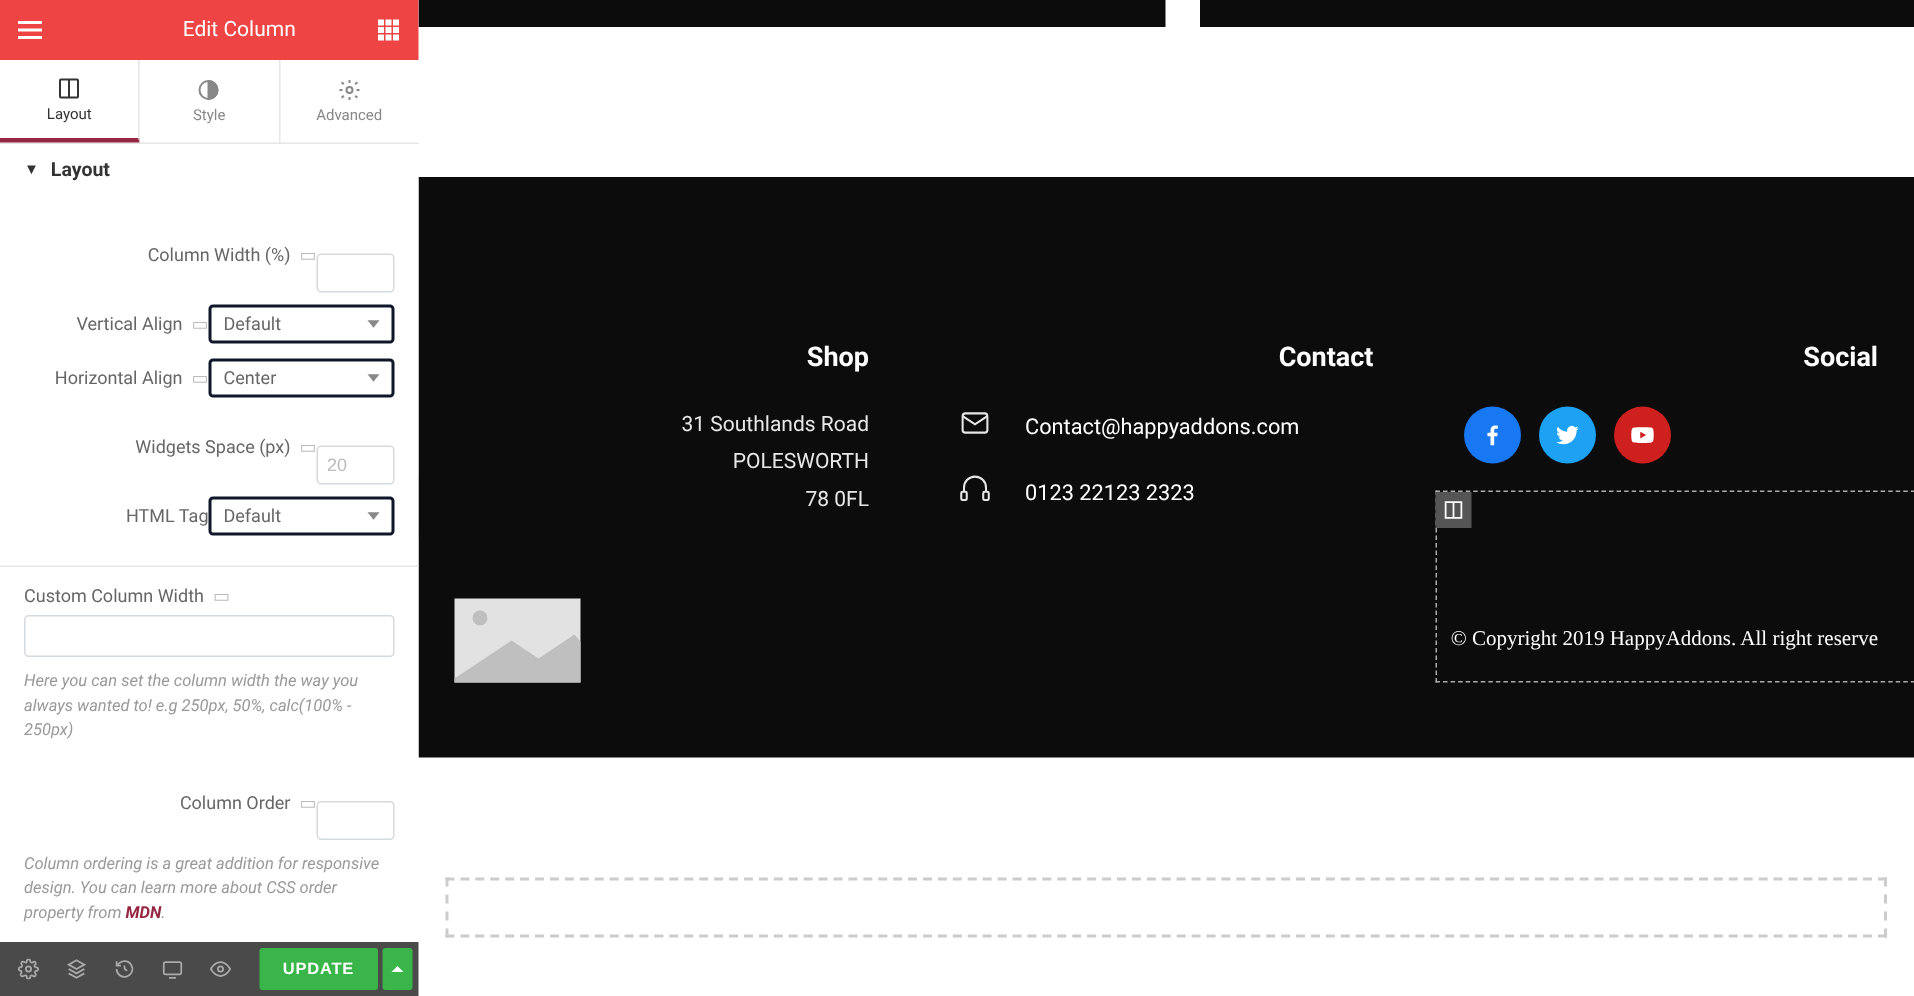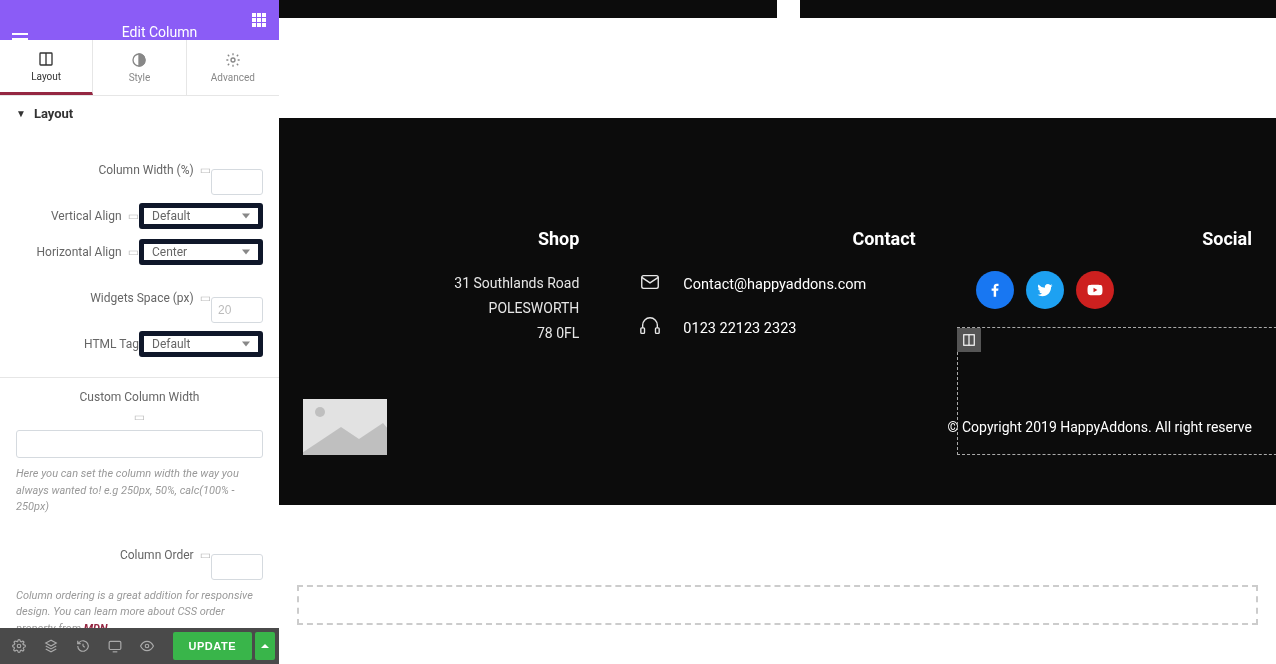--- a/index.html
+++ b/index.html
@@ -1,20 +1,20 @@
 <!DOCTYPE html>
 <html><head>
 <meta charset="utf-8">
 <style>
 * { box-sizing: border-box; margin: 0; padding: 0; }
 body { font-family: -apple-system, BlinkMacSystemFont, "Segoe UI", Roboto, Helvetica, Arial, sans-serif; overflow: hidden; width: 1276px; height: 664px; position: relative; background: #fff; }
 
 
 .panel { position: absolute; left: 0; top: 0; width: 279px; height: 664px; background: #fff; display: flex; flex-direction: column; }
-.panel-header { height: 40px; background: #8b5cf6; color: #fff; display: flex; align-items: flex-end; position: relative; }
+.panel-header { height: 40px; background: #ef4444; color: #fff; display: flex; align-items: center; position: relative; }
 .hdr-hamburger { width: 40px; display: flex; align-items: center; justify-content: center; cursor: pointer; }
 .hdr-title { flex: 1; text-align: center; font-size: 14px; font-weight: 400; }
 .hdr-apps { position: absolute; right: 0; top: 0; width: 40px; height: 40px; display: flex; align-items: center; justify-content: center; cursor: pointer; }
 .ham-line, .ham-line::before, .ham-line::after { display: block; width: 16px; height: 2px; background: #fff; position: relative; }
 .ham-line::before, .ham-line::after { content: ""; position: absolute; left: 0; }
 .ham-line::before { top: -5px; } .ham-line::after { top: 5px; }
 .apps-grid { width: 14px; height: 14px; display: grid; grid-template-columns: repeat(3,1fr); grid-template-rows: repeat(3,1fr); gap: 1px; }
 .apps-grid span { background: #fff; }
 
 .tabs { display: flex; background: #fff; border-bottom: 1px solid #e6e6e6; }
@@ -26,21 +26,21 @@
 .panel-body { flex: 1; overflow-y: auto; }
 
 .section-hdr { display: flex; align-items: center; gap: 8px; padding: 10px 16px; font-size: 13px; font-weight: 700; color: #333; cursor: pointer; }
 .section-hdr .caret { font-size: 10px; }
 
 .controls { padding: 8px 16px 12px; border-bottom: 1px solid #e6e6e6; }
 .ctrl-row { display: flex; align-items: center; justify-content: flex-end; margin: 6px 0; font-size: 12px; color: #666; min-height: 30px; }
 .ctrl-label { display: flex; align-items: center; gap: 6px; }
 .ctrl-label .dev { color: #bbb; }
 .input-small { width: 52px; height: 16px; border: 1px solid #d5dadf; border-radius: 3px; padding: 12px 6px; font-size: 12px; margin-top: 24px; }
-.select { width: 124px; height: 26px; border: 5px solid #0f172a; border-radius: 3px; background: #fff; position: relative; display: flex; align-items: center; padding: 0 20px 0 8px; font-size: 12px; color: #666; cursor: pointer; }
+.select { width: 124px; height: 26px; border: 2px solid #0f172a; border-radius: 3px; background: #fff; position: relative; display: flex; align-items: center; padding: 0 20px 0 8px; font-size: 12px; color: #666; cursor: pointer; }
 .select::after { content: ""; position: absolute; right: 8px; top: 50%; width: 0; height: 0; border-left: 4px solid transparent; border-right: 4px solid transparent; border-top: 5px solid #888; transform: translateY(-50%); }
 
 .controls2 { padding: 12px 16px; }
 .full-input { width: 100%; height: 28px; border: 1px solid #d5dadf; border-radius: 3px; padding: 0 8px; margin-top: 6px; font-size: 12px; }
 .hint { font-size: 11px; font-style: italic; color: #999; line-height: 1.5; margin-top: 8px; }
 .hint .lnk { color: #952742; font-weight: 700; font-style: italic; }
 .ctrl-group { margin-bottom: 14px; }
 
 .panel-footer { height: 36px; background: #4a4a4a; display: flex; align-items: center; padding: 0 4px; gap: 2px; }
 .ftr-icon { width: 30px; height: 30px; display: flex; align-items: center; justify-content: center; color: #aaa; cursor: pointer; font-size: 13px; }
@@ -76,21 +76,21 @@
 
 .sel-outline { position: absolute; border: 1px dashed #aaa; pointer-events: none; }
 .sel-top { left: 678px; top: 209px; width: 340px; height: 128px; border-right: none; }
 .sel-handle { position: absolute; left: 678px; top: 210px; width: 24px; height: 24px; background: #555; display: flex; align-items: center; justify-content: center; }
 .sel-handle svg { width: 14px; height: 14px; fill: #fff; }
 
 .copy-row { display: flex; align-items: center; justify-content: space-between; margin-top: 40px; }
 .img-ph { width: 84px; height: 56px; background: #e2e2e2; position: relative; overflow: hidden; }
 .img-ph::before { content: ""; position: absolute; left: 12px; top: 8px; width: 10px; height: 10px; background: #bfbfbf; border-radius: 50%; }
 .img-ph::after { content: ""; position: absolute; left: -10px; bottom: -4px; width: 120px; height: 40px; background: #bfbfbf; clip-path: polygon(20% 60%, 40% 20%, 55% 50%, 75% 10%, 100% 100%, 0 100%); }
-.copyright { font-size: 14px; color: #fff; white-space: nowrap; }
+.copyright { font-size: 14px; color: #fff; white-space: nowrap; font-family: Liberation Serif, serif; }
 
 .add-section-outline { margin: 80px 18px 0; border: 2px dashed #ccc; height: 40px; }
 
 ::placeholder { color: #bbb; }
 </style>
 </head>
 <body>
 
 <div class="panel">
   <div class="panel-header">
@@ -185,21 +185,21 @@
           <span>HTML Tag</span>
         </div>
         <div class="select">
           <span>Default</span>
         </div>
       </div>
     </div>
 
     <div class="controls2">
       <div class="ctrl-group">
-        <div class="ctrl-label" style="font-size:12px;color:#666;flex-direction:column;">
+        <div class="ctrl-label" style="font-size:12px;color:#666;">
           <span>Custom Column Width</span>
           <span class="dev">▭</span>
         </div>
         <input class="full-input" style="">
         <div class="hint">Here you can set the column width the way you always wanted to! e.g 250px, 50%, calc(100% - 250px)</div>
       </div>
 
       <div class="ctrl-group">
         <div class="ctrl-row" style="margin:0;">
           <div class="ctrl-label">

